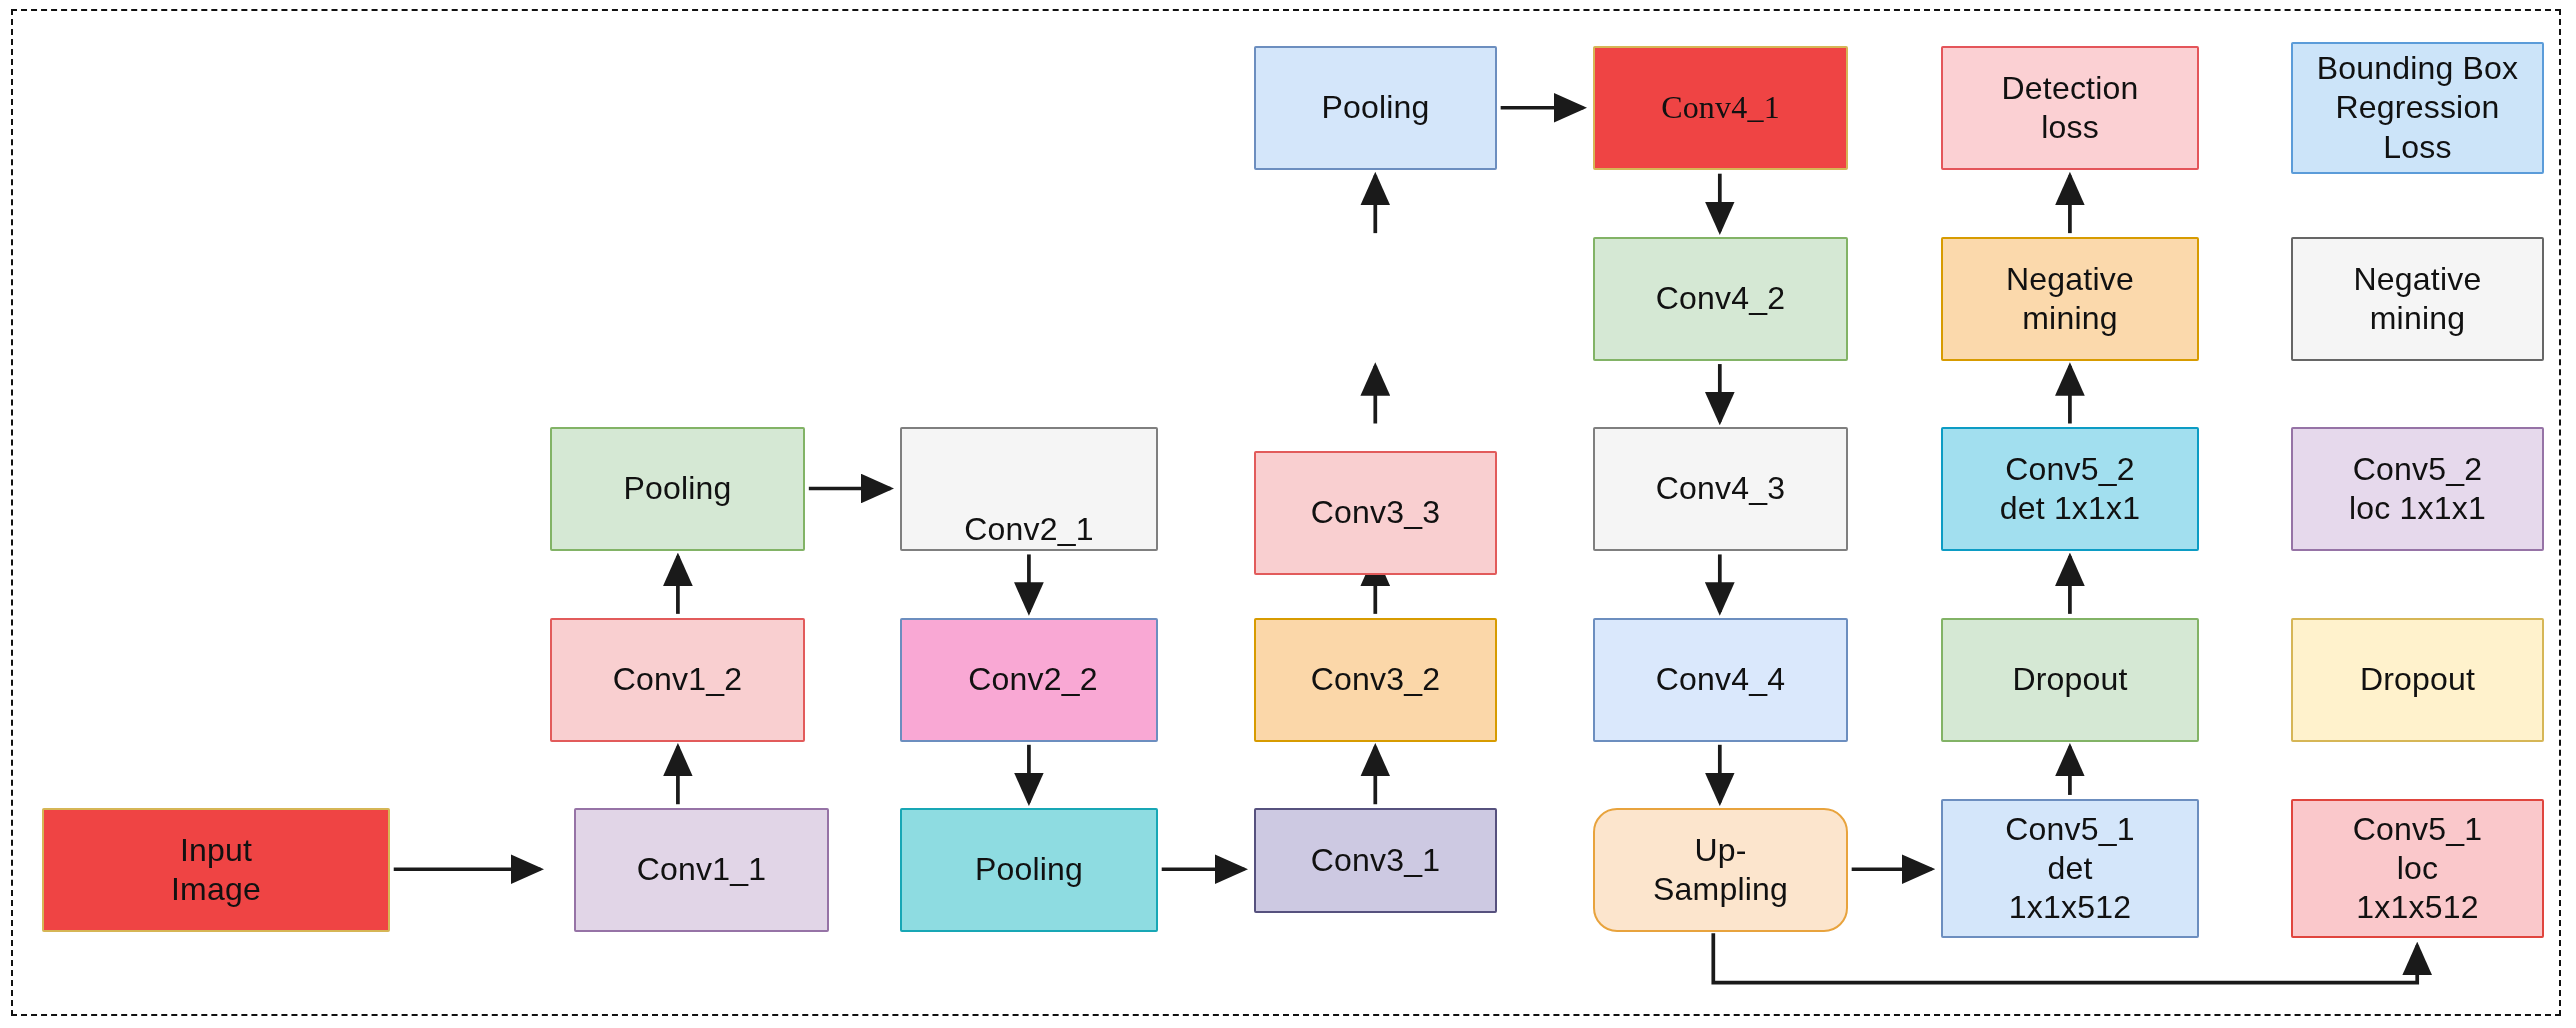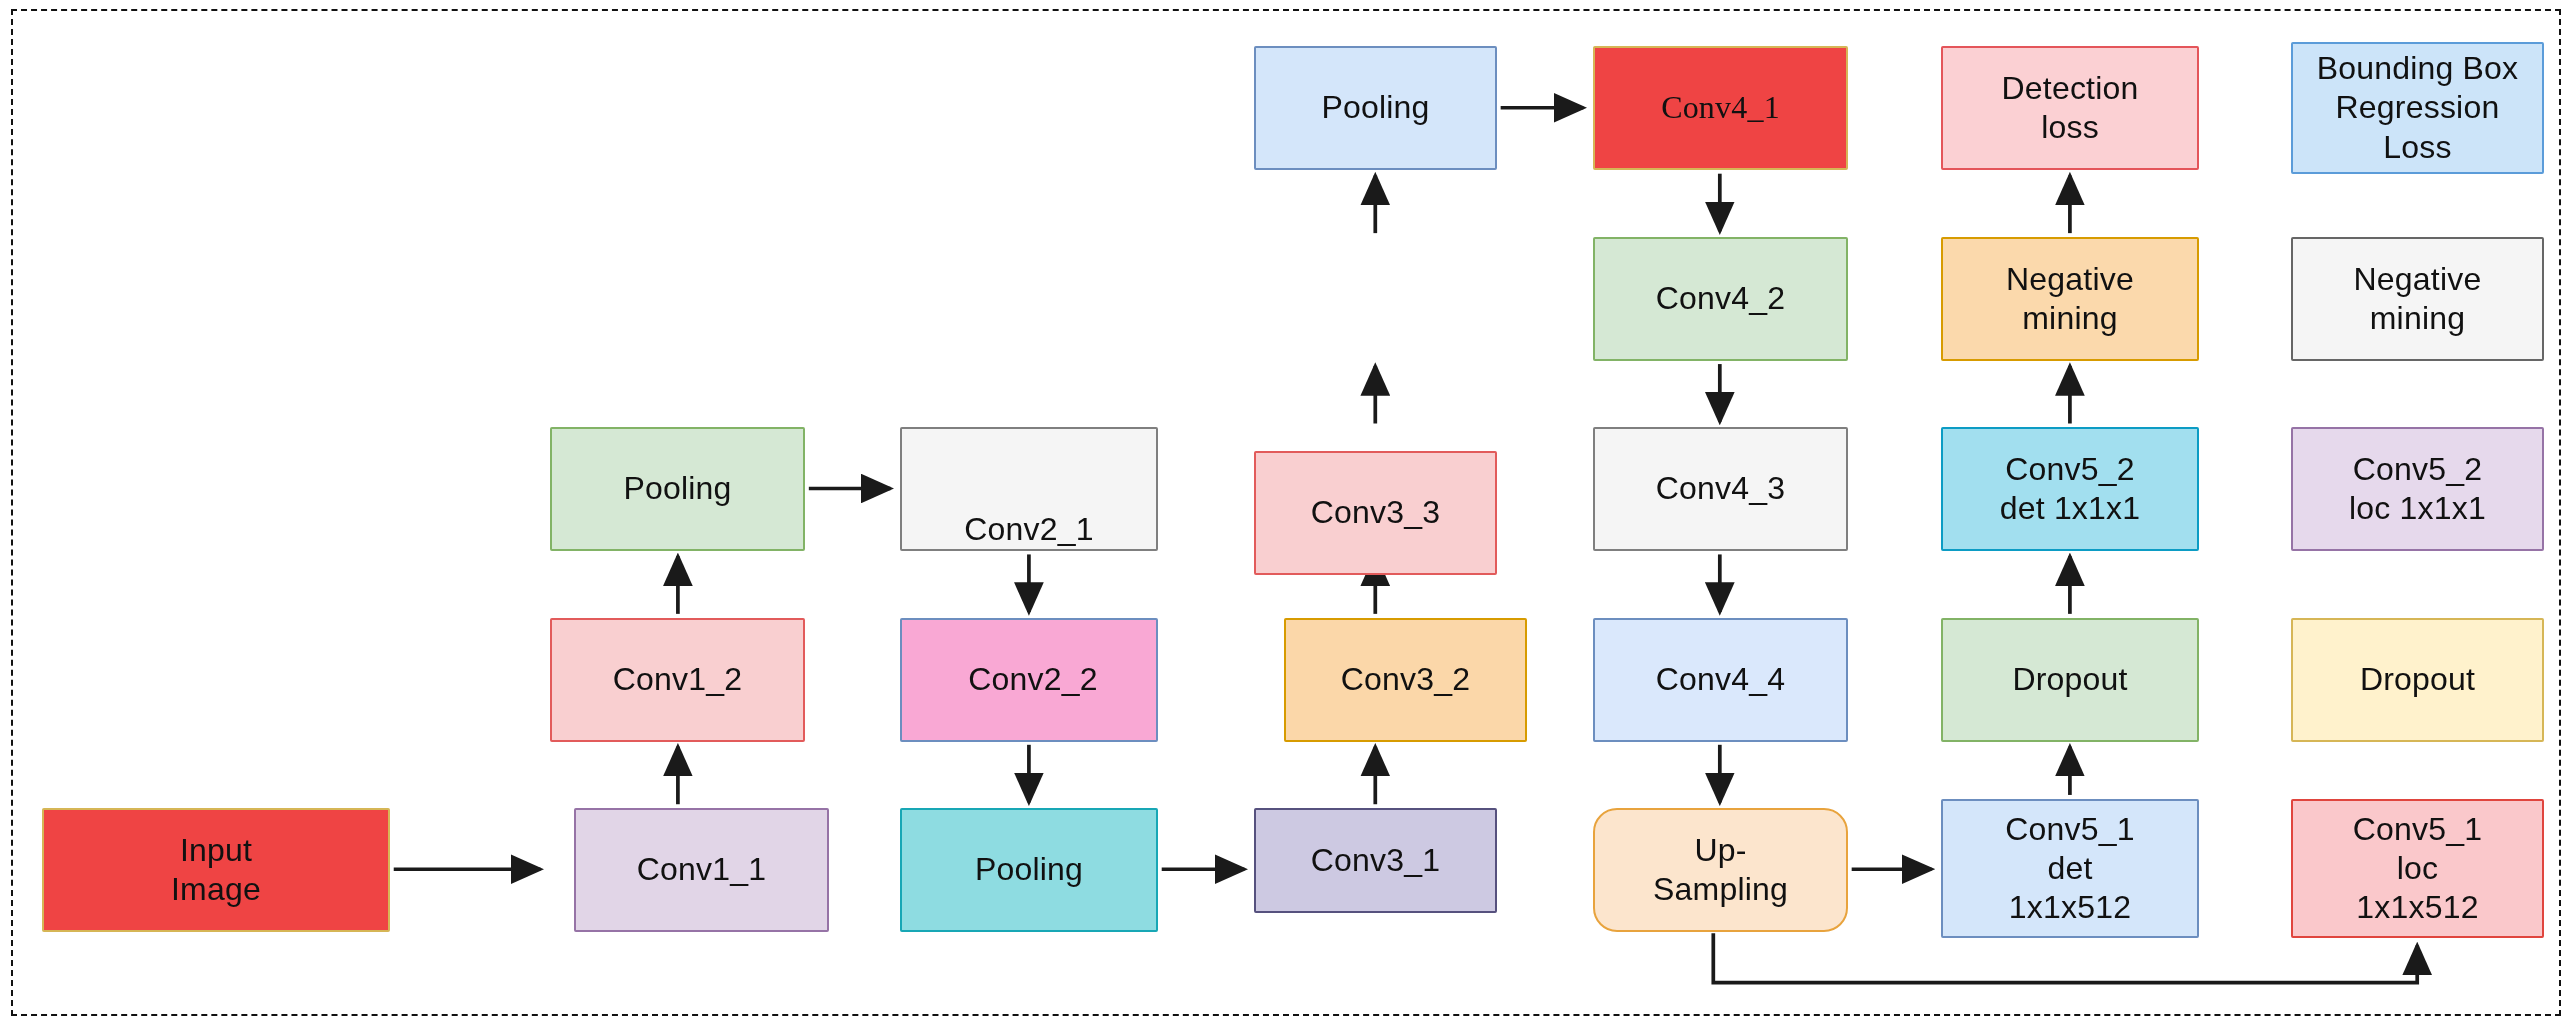--- a/index.html
+++ b/index.html
@@ -71,21 +71,21 @@
     </div>
     <div class="node" style="left: 900px; top: 618px; width: 258px; height: 124px; background: #f9a8d4; border-color: rgb(108, 142, 191); padding-left: 8px;">
       <span class="lbl">Conv2_2</span>
     </div>
     <div class="node" style="left: 900px; top: 808px; width: 258px; height: 124px; background: rgb(142, 220, 225); border-color: rgb(24, 167, 181);">
       <span class="lbl">Pooling</span>
     </div>
     <div class="node" style="left: 1254px; top: 808px; width: 243px; height: 105px; background: rgb(205, 201, 226); border-color: rgb(86, 81, 126);">
       <span class="lbl">Conv3_1</span>
     </div>
-    <div class="node" style="left: 1284px; top: 618px; width: 243px; height: 124px; background: rgb(251, 215, 169); border-color: rgb(215, 155, 0);">
+    <div class="node" style="left: 1254px; top: 618px; width: 243px; height: 124px; background: rgb(251, 215, 169); border-color: rgb(215, 155, 0);">
       <span class="lbl">Conv3_2</span>
     </div>
     <div class="node" style="left: 1254px; top: 427px; width: 243px; height: 124px; background: rgb(249, 207, 208); border-color: rgb(226, 91, 91); margin-top: 24px;">
       <span class="lbl">Conv3_3</span>
     </div>
     <div class="node" style="left: 1254px; top: 46px; width: 243px; height: 124px; background: rgb(212, 230, 250); border-color: rgb(108, 142, 191);">
       <span class="lbl">Pooling</span>
     </div>
     <div class="node" style="left: 1593px; top: 46px; width: 255px; height: 124px; background: #ef4444; border-color: rgb(214, 182, 86); font-family: Liberation Serif, serif;">
       <span class="lbl">Conv4_1</span>

